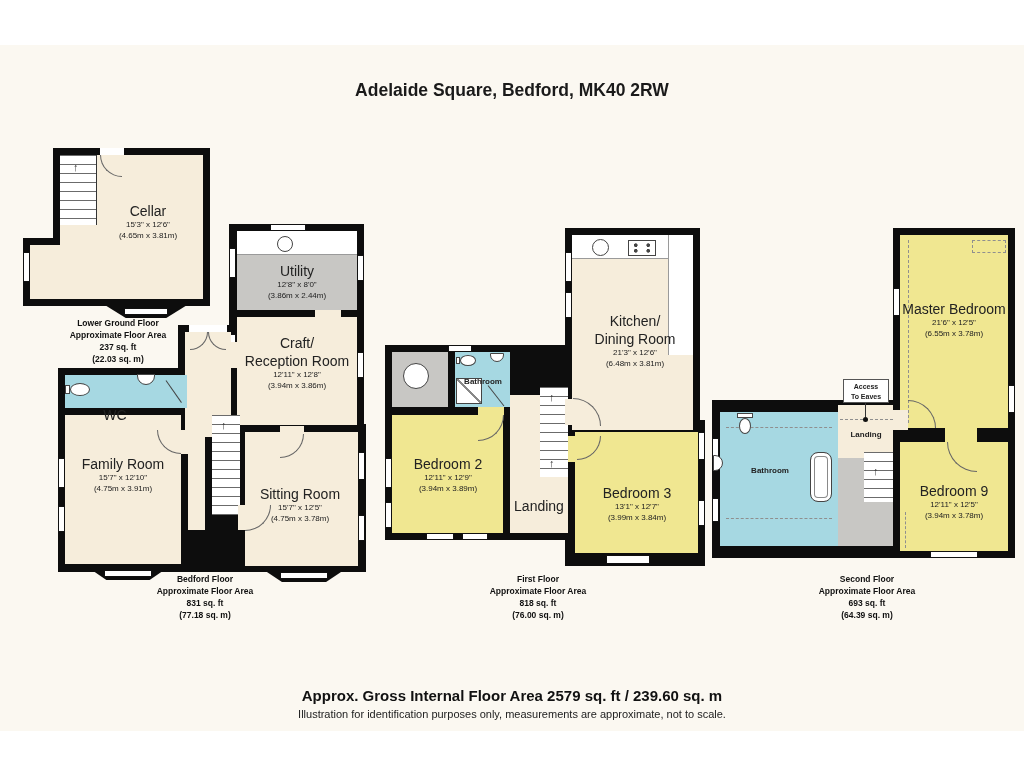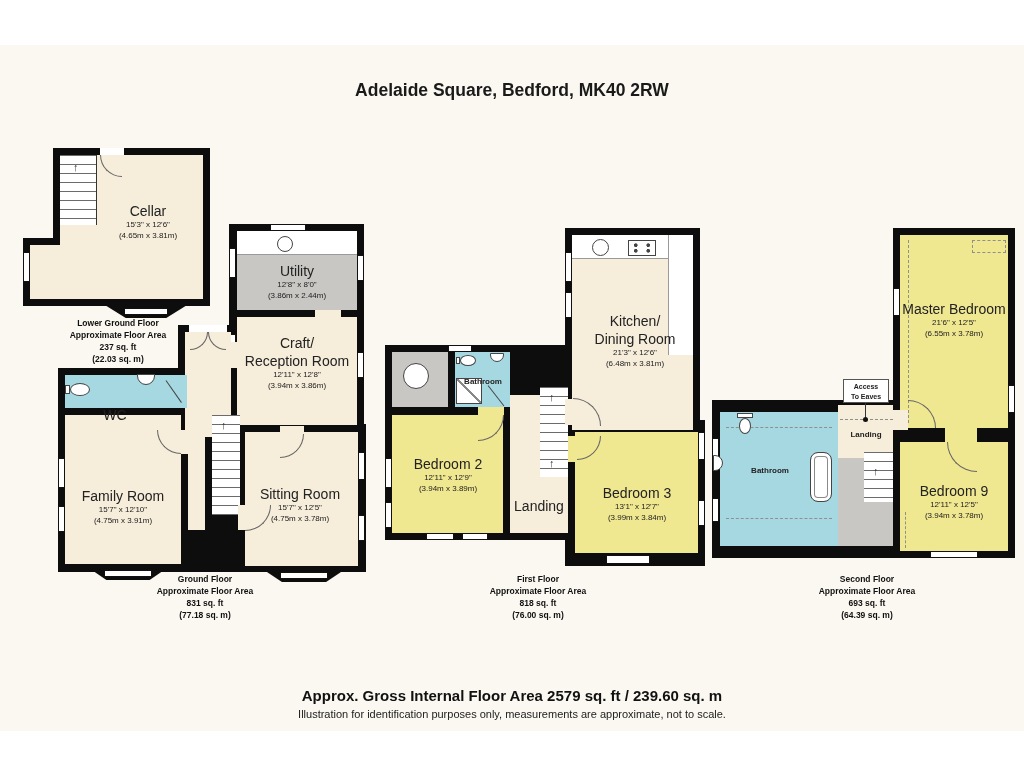--- a/index.html
+++ b/index.html
@@ -151,32 +151,32 @@
     </div>
     <div class="rlabel" style="left:237px;top:334px;width:120px;">
       <div class="rname">Craft/</div>
       <div class="rname">Reception Room</div>
       <div class="rdim">12'11" x 12'8"</div>
       <div class="rdim">(3.94m x 3.86m)</div>
     </div>
     <div class="rlabel" style="left:95px;top:406px;width:40px;">
       <div class="rname">WC</div>
     </div>
-    <div class="rlabel" style="left:66px;top:455px;width:114px;margin-top:32px;">
+    <div class="rlabel" style="left:66px;top:455px;width:114px;">
       <div class="rname">Family Room</div>
       <div class="rdim">15'7" x 12'10"</div>
       <div class="rdim">(4.75m x 3.91m)</div>
     </div>
     <div class="rlabel" style="left:243px;top:485px;width:114px;">
       <div class="rname">Sitting Room</div>
       <div class="rdim">15'7" x 12'5"</div>
       <div class="rdim">(4.75m x 3.78m)</div>
     </div>
     <div class="flabel" style="left:135px;top:574px;width:140px;">
-      <div>Ground Floor</div>
+      <div>Bedford Floor</div>
       <div>Approximate Floor Area</div>
       <div>831 sq. ft</div>
       <div>(77.18 sq. m)</div>
     </div>
   </div>
 
   <div>
     <div class="wall" style="left:565px;top:228px;width:135px;height:207px;"></div>
     <div class="wall" style="left:385px;top:345px;width:185px;height:195px;"></div>
     <div class="wall" style="left:565px;top:420px;width:140px;height:146px;"></div>

